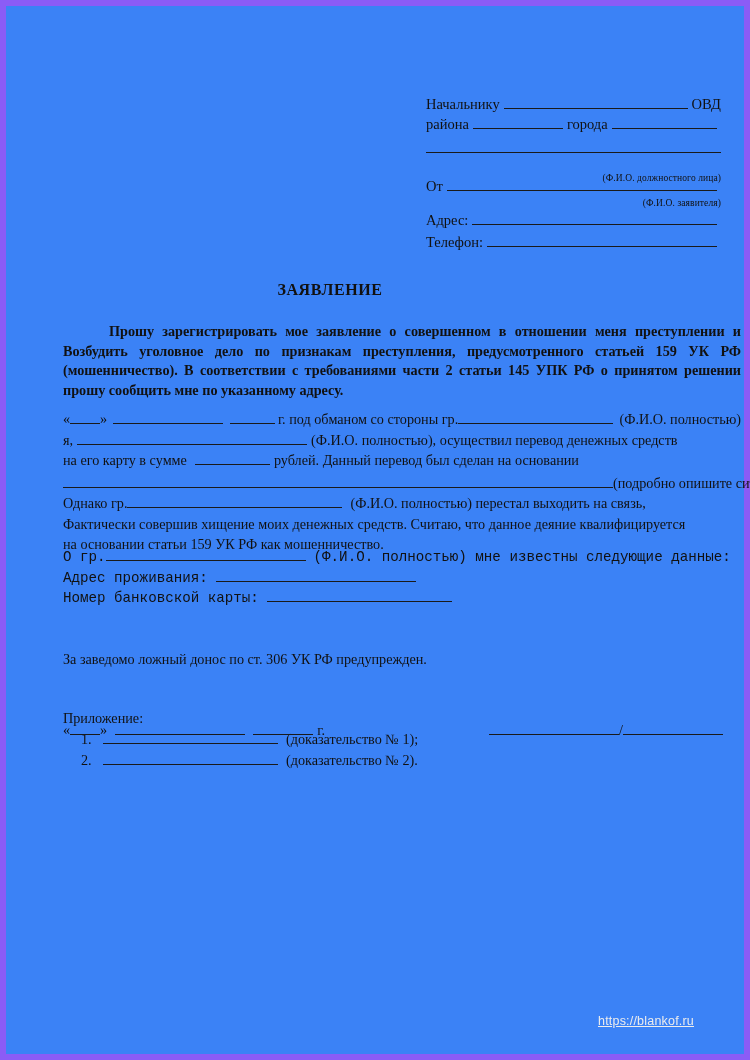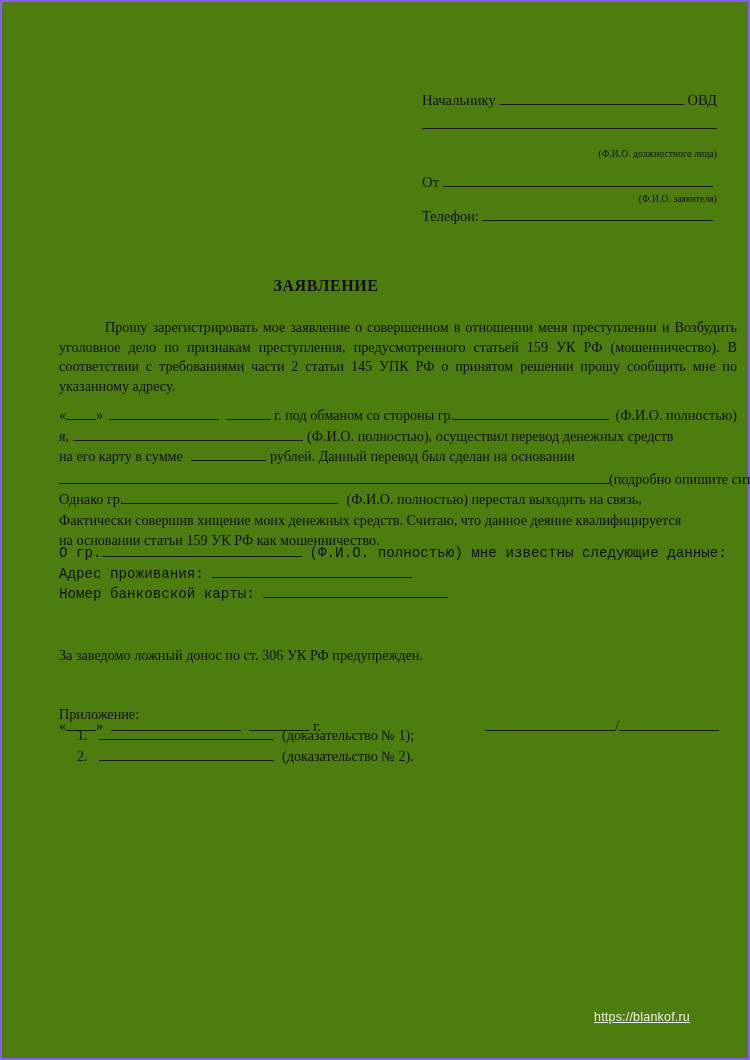--- a/index.html
+++ b/index.html
@@ -16,22 +16,22 @@
     color: #111111;
     overflow: hidden;
   }
 
   .page {
     position: absolute;
     left: 0;
     top: 0;
     width: 750px;
     height: 1060px;
-    background: #4d7c0f;
-    border: 2px solid #8b5cf6;
+    background: #3b82f6;
+    border: 6px solid #8b5cf6;
     box-sizing: border-box;
   }
 
   
   .addressee-block {
     position: absolute;
     left: 420px;
     top: 88px;
     width: 295px;
     font-size: 14.5px;
@@ -99,21 +99,21 @@
   
   .body-text {
     position: absolute;
     left: 57px;
     top: 316px;
     width: 678px;
     font-size: 14.2px;
     line-height: 19.5px;
     text-align: justify;
   }
-  .body-text p { margin: 0; }
+  .body-text p { margin: 0; font-weight: bold; }
   .indent { text-indent: 46px; }
 
   .section {
     position: absolute;
     font-size: 14.2px;
     line-height: 20.5px;
     white-space: nowrap;
   }
 
   .line-row {
@@ -197,33 +197,43 @@
 <body>
 
 <div class="page">
 
   <div class="addressee-block">
     <div class="addr-row">
       <span class="lbl">Начальнику</span>
       <span class="rule"></span>
       <span class="lbl">ОВД</span>
     </div>
+    <div class="addr-row">
+      <span class="lbl">района</span>
+      <span class="rule fixed-90"></span>
+      <span class="lbl">города</span>
+      <span class="rule"></span>
+    </div>
     <div class="full-rule"></div>
     <div class="caption">(Ф.И.О. должностного лица)</div>
   </div>
 
   <div class="from-block">
     <div class="addr-row">
       <span class="lbl">От</span>
       <span class="rule"></span>
     </div>
     <div class="caption">(Ф.И.О. заявителя)</div>
   </div>
 
   <div class="contact-block">
+    <div class="addr-row">
+      <span class="lbl">Адрес:</span>
+      <span class="rule"></span>
+    </div>
     <div class="addr-row">
       <span class="lbl">Телефон:</span>
       <span class="rule"></span>
     </div>
   </div>
 
   <div class="doc-title">ЗАЯВЛЕНИЕ</div>
 
   <div class="body-text">
     <p class="indent">Прошу зарегистрировать мое заявление о совершенном в отношении меня преступлении и Возбудить уголовное дело по признакам преступления, предусмотренного статьей 159 УК РФ (мошенничество). В соответствии с требованиями части 2 статьи 145 УПК РФ о принятом решении прошу сообщить мне по указанному адресу.</p>

